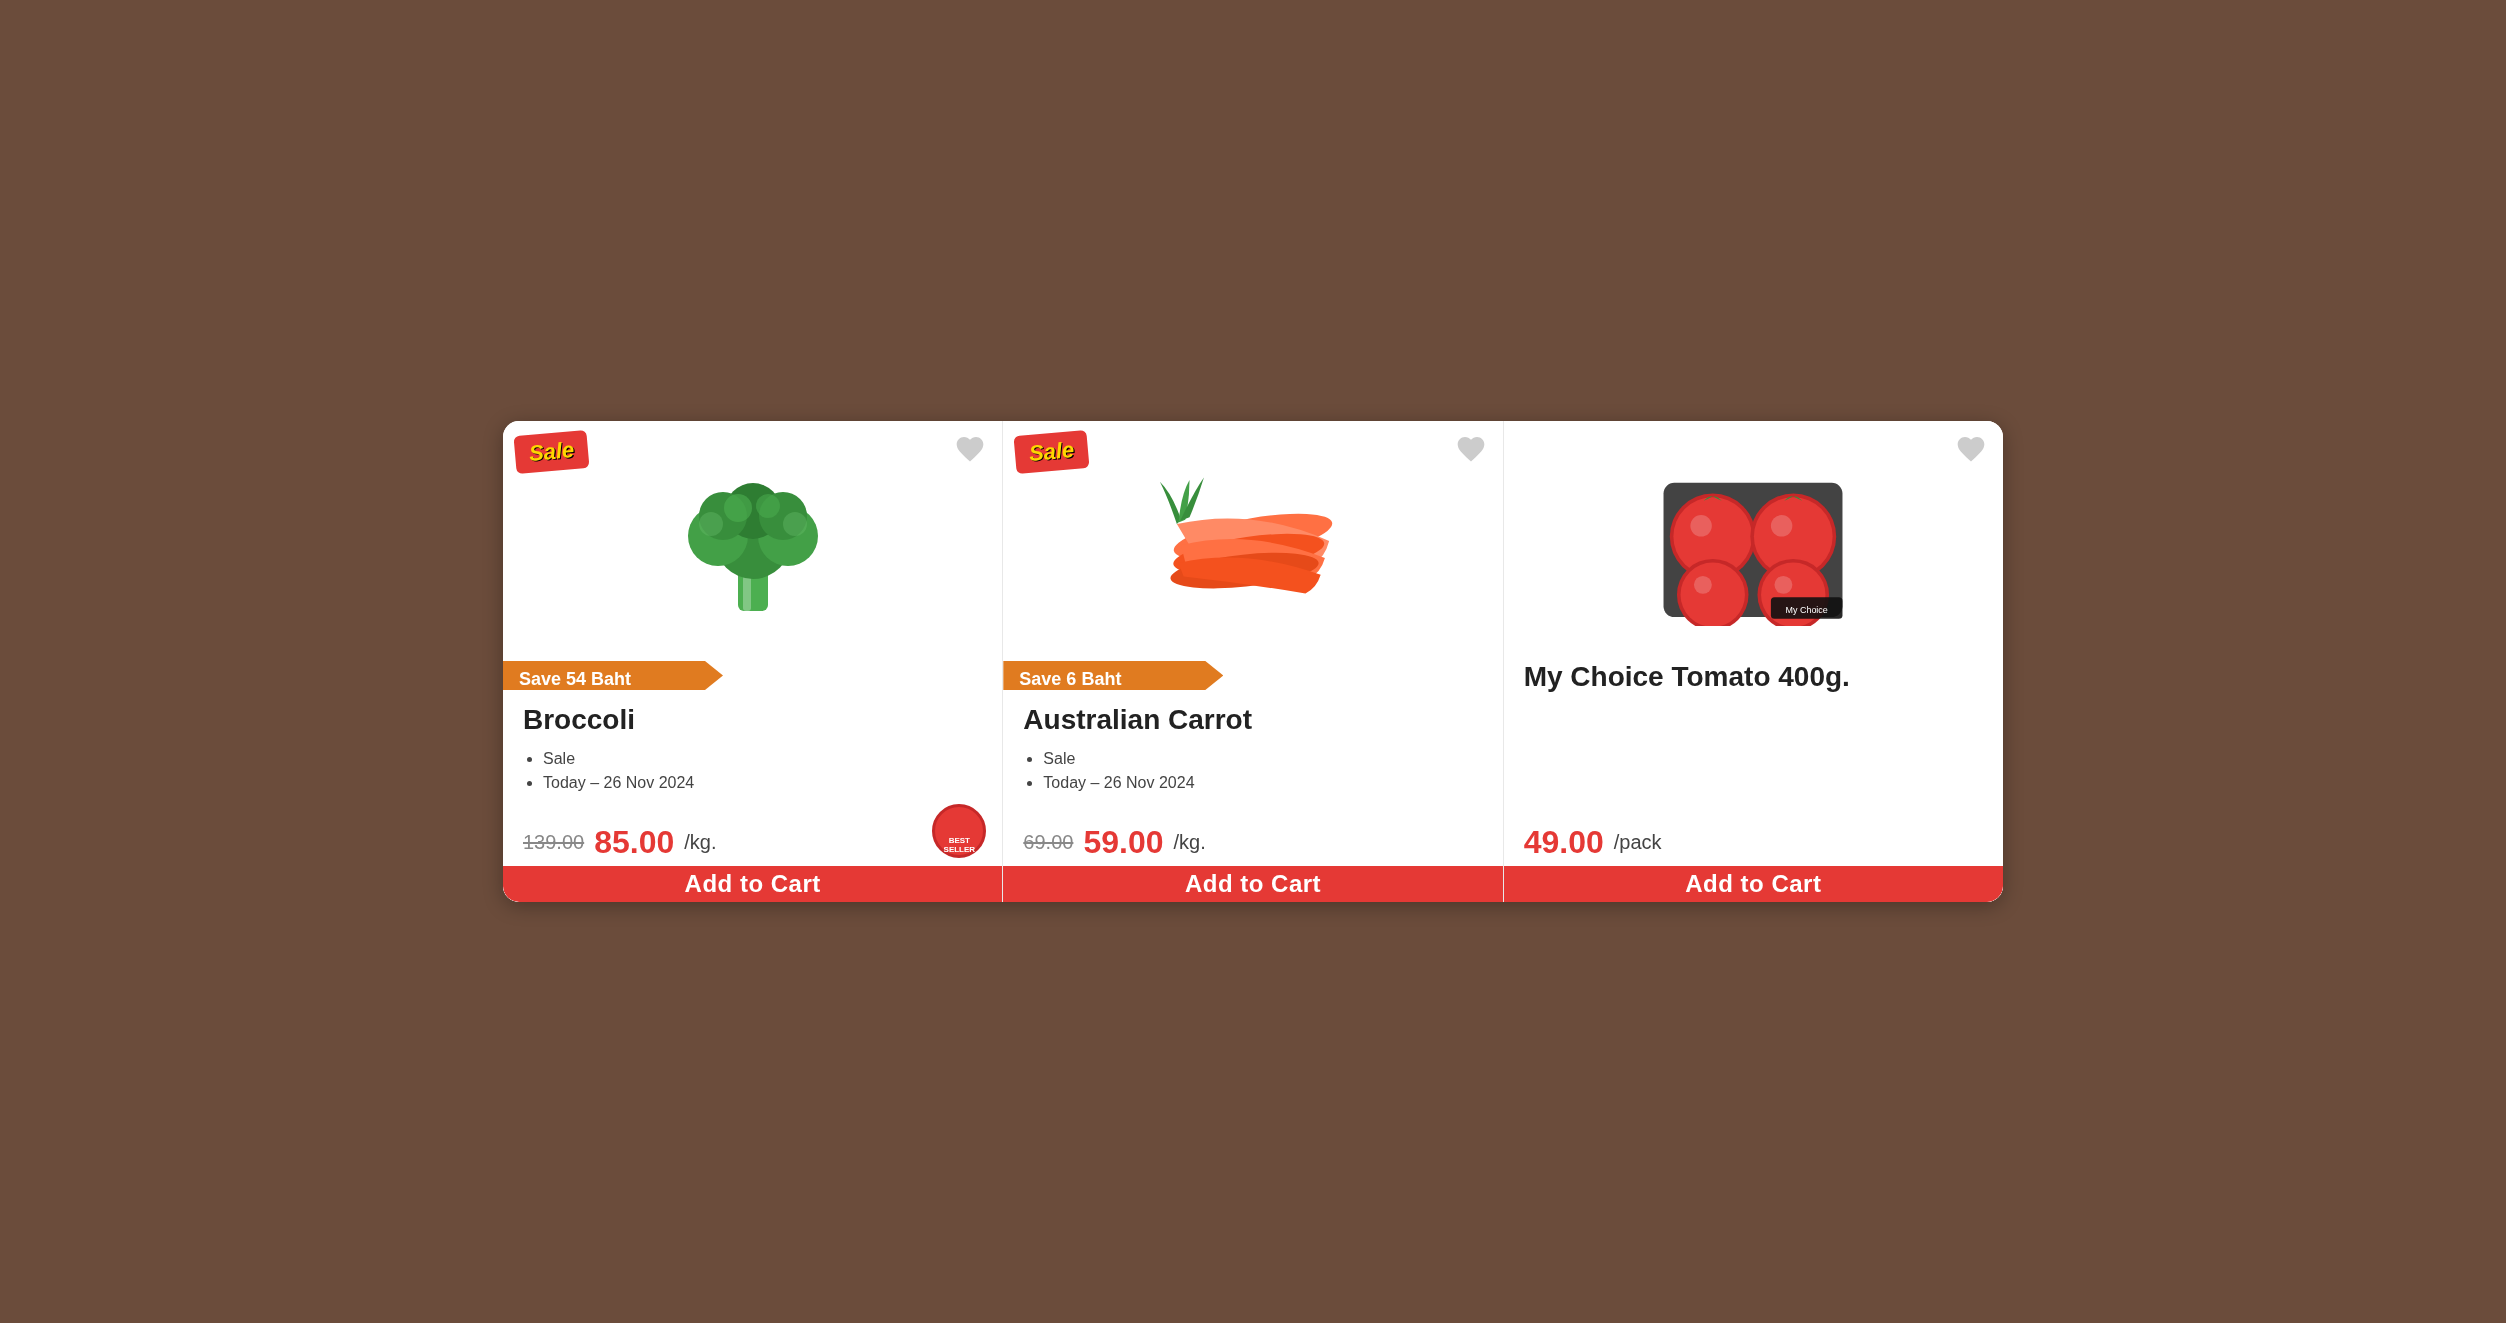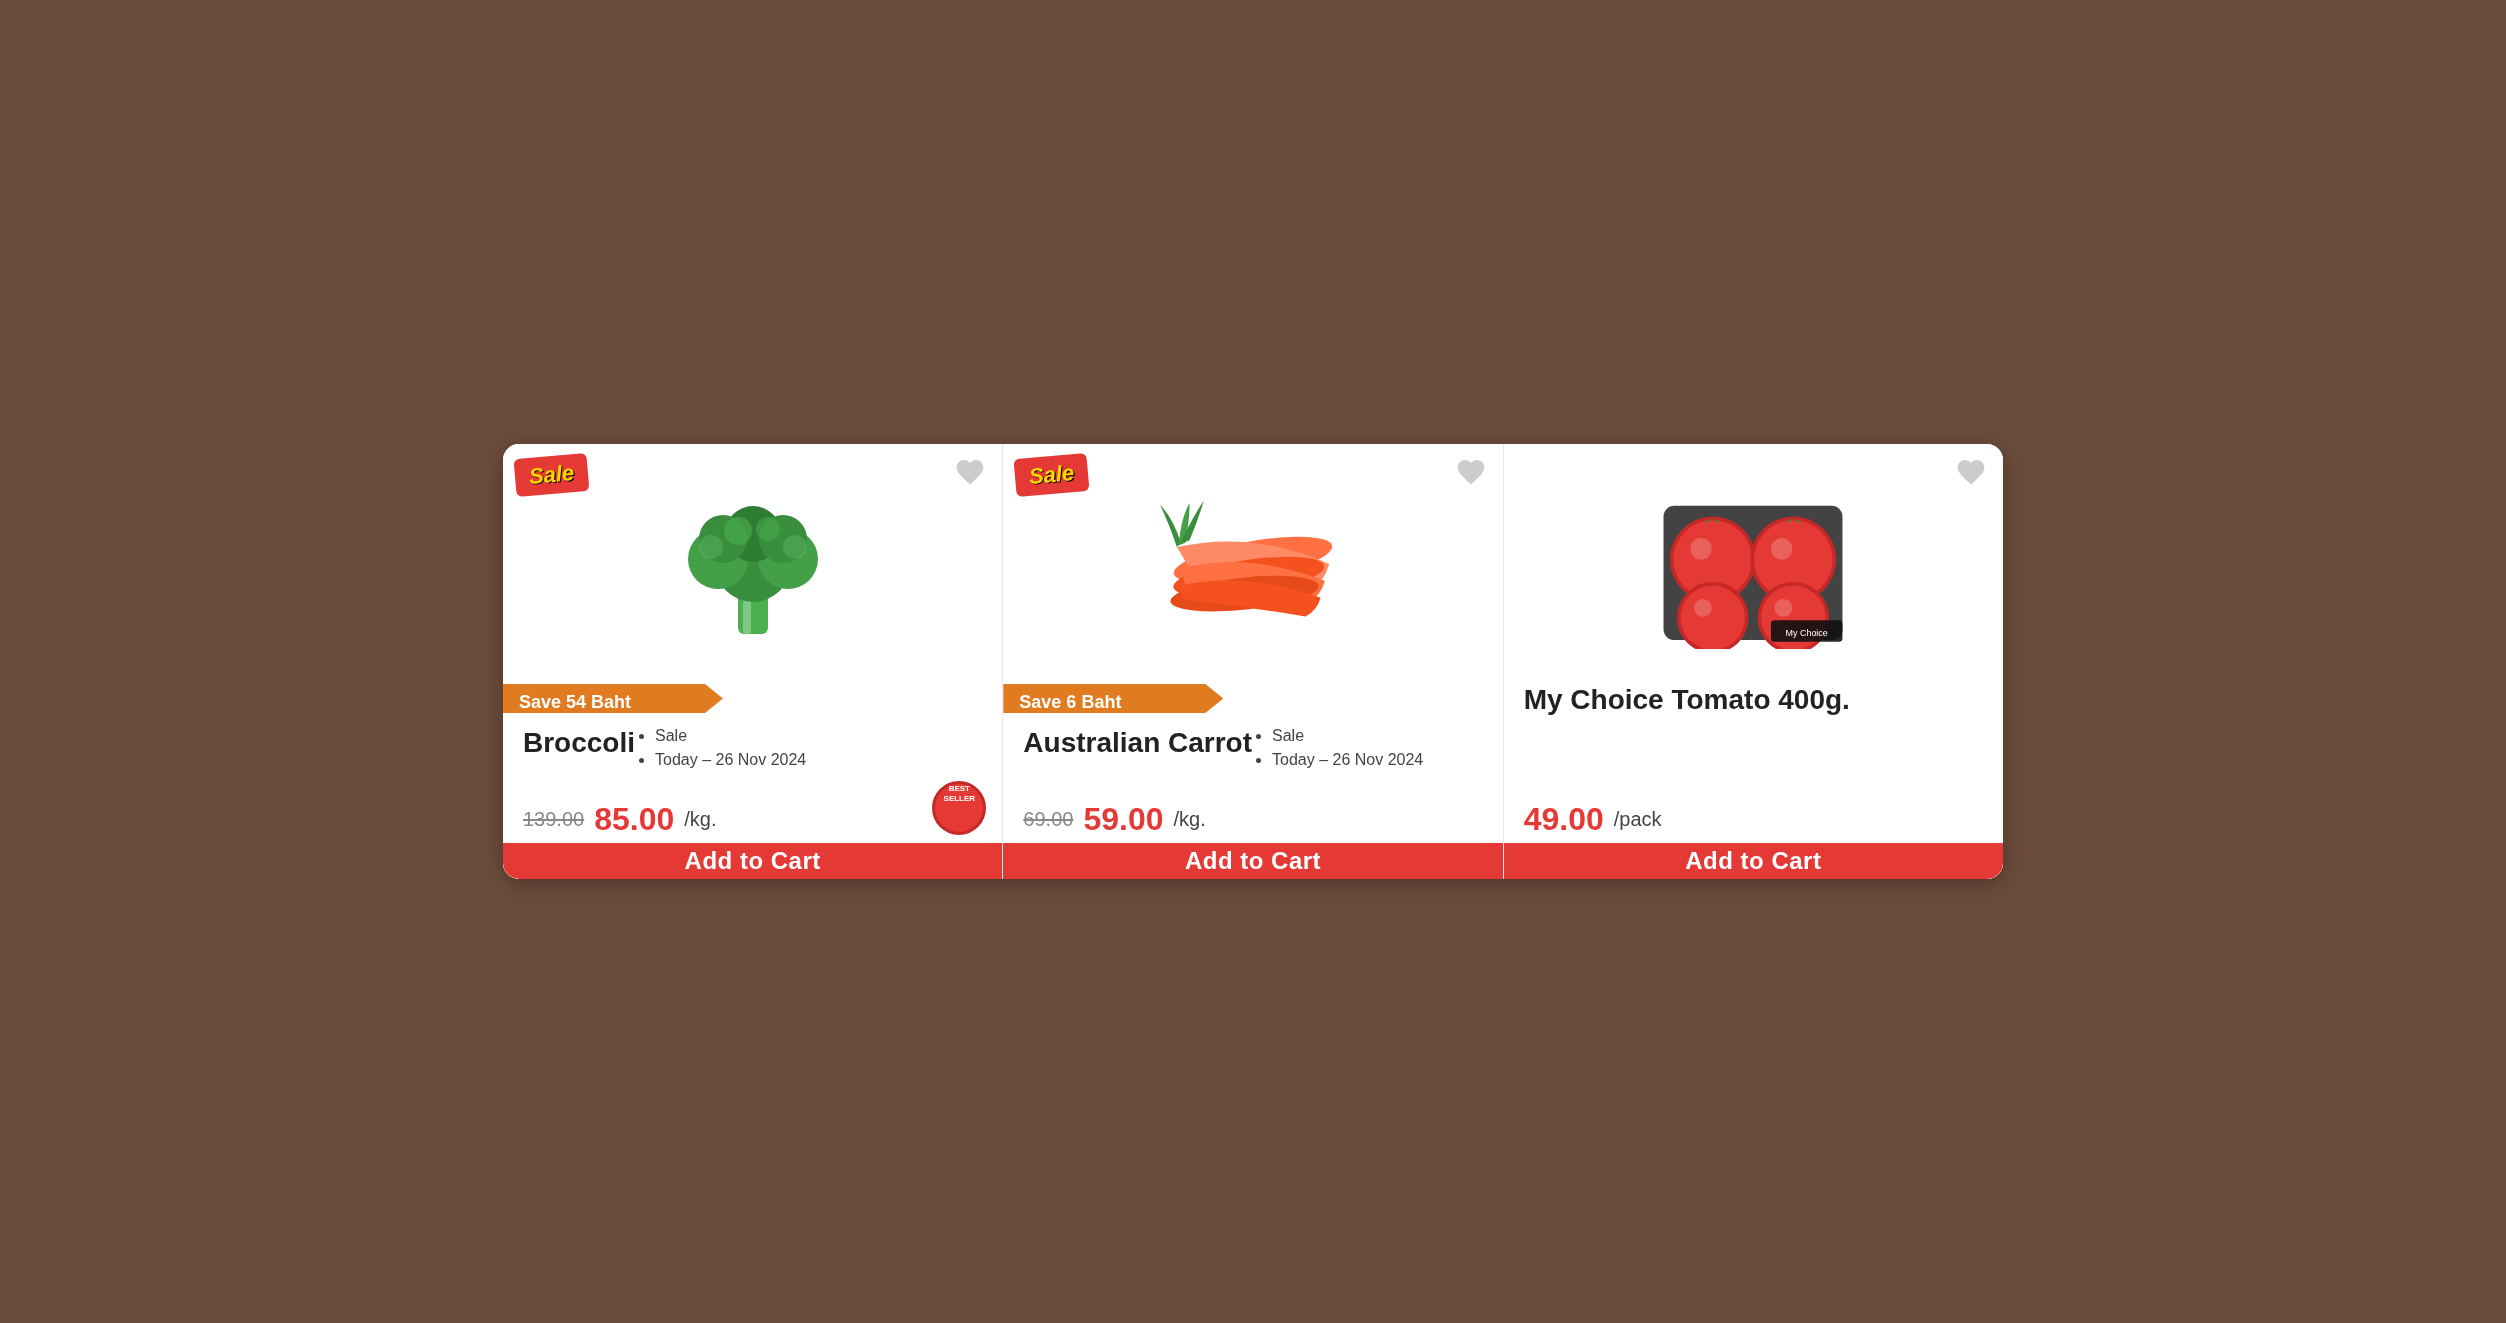--- a/index.html
+++ b/index.html
@@ -81,21 +81,21 @@
       position: relative;
       display: inline-block;
       margin-bottom: 14px;
       clip-path: polygon(0 0, calc(100% - 18px) 0, 100% 50%, calc(100% - 18px) 100%, 0 100%);
       width: 220px;
     }
     .card-body {
       padding: 0 20px;
       flex: 1;
       display: flex;
-      flex-direction: row;
+      flex-direction: column;
     }
     .product-name {
       font-size: 28px;
       font-weight: 700;
       color: #222;
       margin-bottom: 14px;
     }
     .product-details {
       list-style: disc;
       padding-left: 20px;
@@ -131,21 +131,21 @@
     .best-seller-badge {
       position: absolute;
       right: 16px;
       bottom: 8px;
       width: 54px;
       height: 54px;
       background: #e53935;
       border-radius: 50%;
       display: flex;
       align-items: center;
-      justify-content: flex-start;
+      justify-content: flex-end;
       flex-direction: column;
       color: #fff;
       font-size: 9px;
       font-weight: 700;
       text-align: center;
       border: 3px solid #c62828;
     }
     .best-seller-badge span {
       display: block;
       font-size: 8px;

